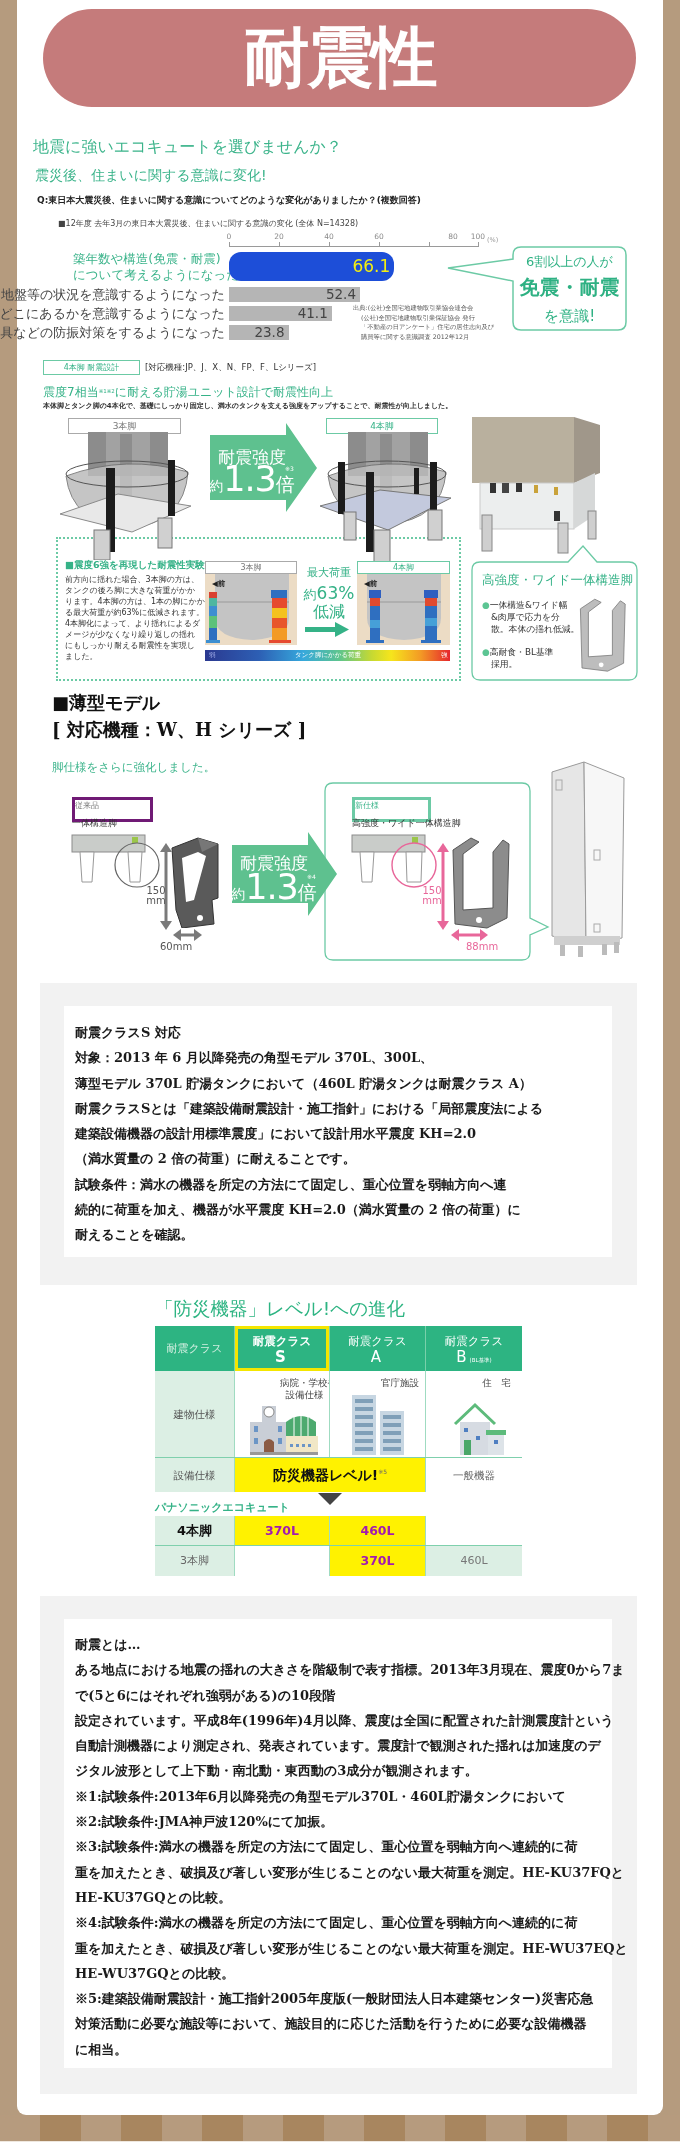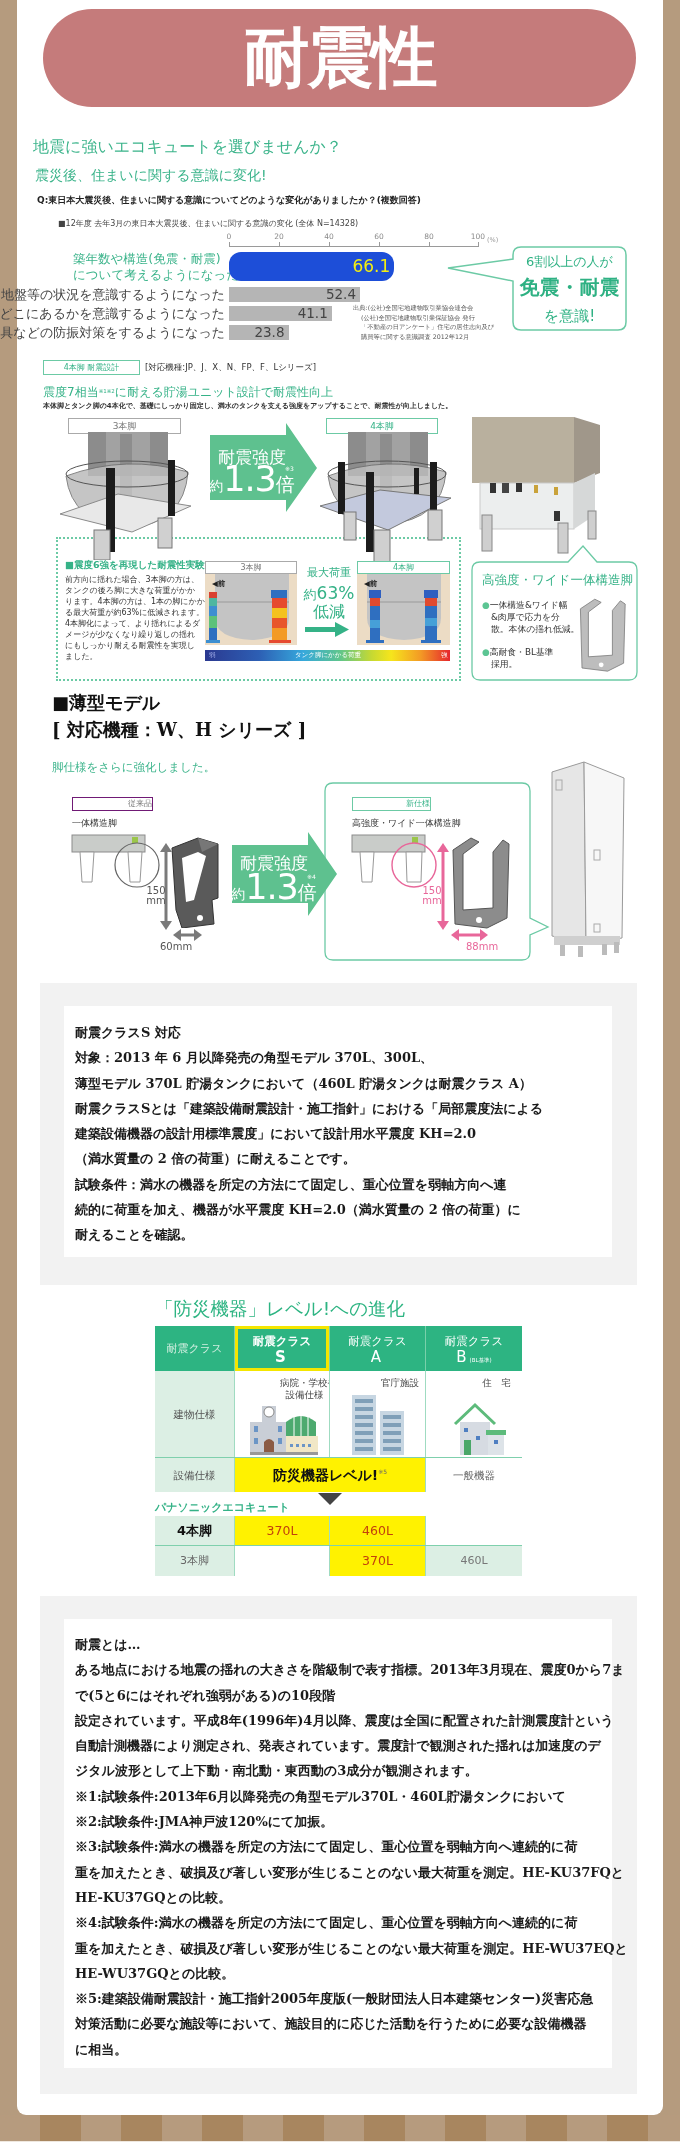--- a/index.html
+++ b/index.html
@@ -17,21 +17,21 @@
 .title-text{position:absolute;left:0;top:0;width:100%;height:98px;line-height:98px;text-align:center;color:#fff;font-size:66px;font-weight:bold;letter-spacing:-2px;}
 
 
 .h1{left:33px;top:137px;font-size:16px;line-height:20px;color:#3cb48b;}
 .h2{left:35px;top:166px;font-size:14px;line-height:18px;color:#3cb48b;}
 .question{left:37px;top:194px;font-size:9px;line-height:12px;font-weight:bold;color:#222;}
 .chart-title{left:58px;top:218px;font-size:8px;line-height:11px;color:#444;}
 
 
 .tick{top:232px;width:24px;text-align:center;font-size:7.5px;line-height:10px;color:#8a8a8a;}
-.t0{left:217px}.t1{left:267px}.t2{left:317px}.t3{left:367px}.t4{left:417px}.t5{left:466px}
+.t0{left:217px}.t1{left:267px}.t2{left:317px}.t3{left:367px}.t4{left:441px}.t5{left:466px}
 .tickmark{top:242px;width:1px;height:5px;background:#9a9a9a;}
 .m0{left:229px}.m1{left:279px}.m2{left:329px}.m3{left:379px}.m4{left:429px}.m5{left:478px}
 .axis{left:229px;top:246px;width:250px;height:1px;background:#9a9a9a;}
 .unit{left:487px;top:236px;font-size:6.5px;line-height:9px;color:#999;}
 .track{left:229px;width:250px;}
 .tr0{top:252px;height:29px;}.tr1{top:287px;height:15px;}.tr2{top:306px;height:15px;}.tr3{top:325px;height:15px;}
 .bar{position:relative;height:100%;}
 .bar-val{position:absolute;right:4px;top:0;height:100%;}
 .bv0{font-size:17px;line-height:29px;color:#f3ee12;}
 .bvs{font-size:13.5px;line-height:15px;color:#444;}
@@ -95,21 +95,21 @@
 .cbar{left:205px;top:650px;width:245px;height:11px;background:linear-gradient(90deg,#2b3990 0%,#2d5fb4 22%,#36a8dc 40%,#5fc58c 55%,#c6d932 68%,#f6e51c 76%,#f39a25 88%,#e6262d 100%);}
 .cb-w{left:209px;top:651px;font-size:6.5px;line-height:9px;color:#aab6ef;}
 .cb-l{left:295px;top:651px;font-size:6.5px;line-height:9px;color:#fff;}
 .cb-s{left:441px;top:651px;font-size:6.5px;line-height:9px;color:#fff;}
 
 
 .tm-title{left:52px;top:691px;font-weight:bold;font-size:18px;line-height:24px;color:#111;}
 .tm-models{left:52px;top:718px;font-weight:bold;font-size:18px;line-height:24px;color:#111;}
 .tm-sub{left:52px;top:760px;font-size:11.5px;line-height:15px;color:#3cb48b;}
 .nbox{left:320px;top:778px;}
-.tmtag{height:14px;border:1px solid #701a75;font-size:8px;line-height:12px;text-align:right;color:#777;background:#fff;}
+.tmtag{height:25px;border:3px solid #701a75;font-size:8px;line-height:12px;text-align:left;color:#777;background:#fff;}
 .tmtag-b{left:72px;top:797px;width:81px;}
 .tmtag-a{left:352px;top:797px;width:79px;border-color:#6ccaa5;color:#35b287;}
 .tmname{font-size:9px;line-height:12px;color:#333;top:817px;}
 .tmn-b{left:72px}.tmn-a{left:352px}
 .side-b{left:70px;top:832px;}.side-a{left:350px;top:832px;}
 .brk-b{left:168px;top:836px;}.brk-a{left:449px;top:834px;}
 .dim-svg{left:140px;top:840px;}
 .dimh{width:20px;text-align:center;font-size:10px;line-height:10px;}
 .dimh-b{left:146px;top:886px;color:#555;}
 .dimh-a{left:422px;top:886px;color:#e8679a;}
@@ -158,21 +158,21 @@
 .lab-b{line-height:87px;}
 .lab-e{line-height:34px;}
 .btxt{font-size:9.5px;line-height:11.5px;color:#444;padding-top:6px;padding-left:45px;}
 .eq-hl{font-size:14px;line-height:34px;font-weight:bold;color:#111;}
 .eq-note{font-size:6px;vertical-align:top;position:relative;top:-3px;color:#666;font-weight:normal;}
 .eq-gen{font-size:10.5px;line-height:34px;color:#666;}
 .tri{left:318px;top:1493px;}
 .brand{left:155px;top:1501px;font-size:11px;line-height:14px;font-weight:bold;color:#35b287;}
 .lab4{font-size:13px;line-height:30px;font-weight:bold;color:#111;}
 .lab3{font-size:11px;line-height:30px;color:#666;}
-.pv{font-size:12.5px;line-height:30px;font-weight:normal;color:#c2410c;}
+.pv{font-size:12.5px;line-height:30px;font-weight:bold;color:#a21caf;}
 .pv-n{font-size:11px;line-height:30px;color:#777;}
 .hline{position:absolute;height:1.5px;background:#7fd0ad;left:155px;width:367px;}
 .hl1{top:1457px;}.hl2{top:1545px;}
 .ic-school{left:250px;top:1400px;}
 .ic-office{left:352px;top:1395px;}
 .ic-house{left:452px;top:1402px;}
 </style>
 </head>
 <body>
 

